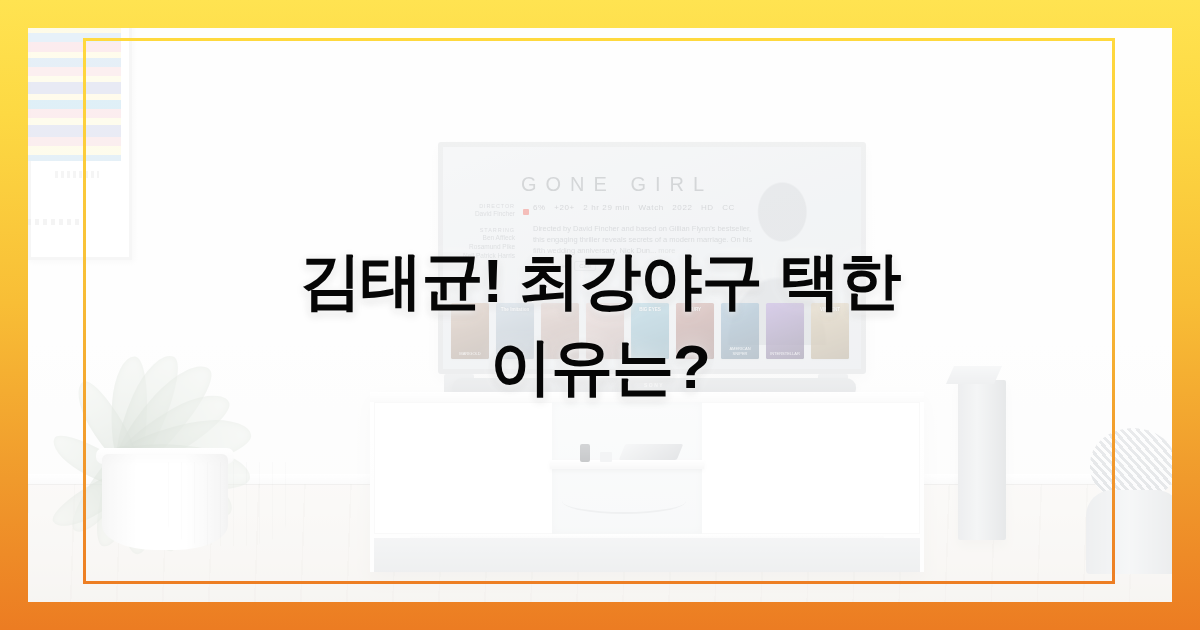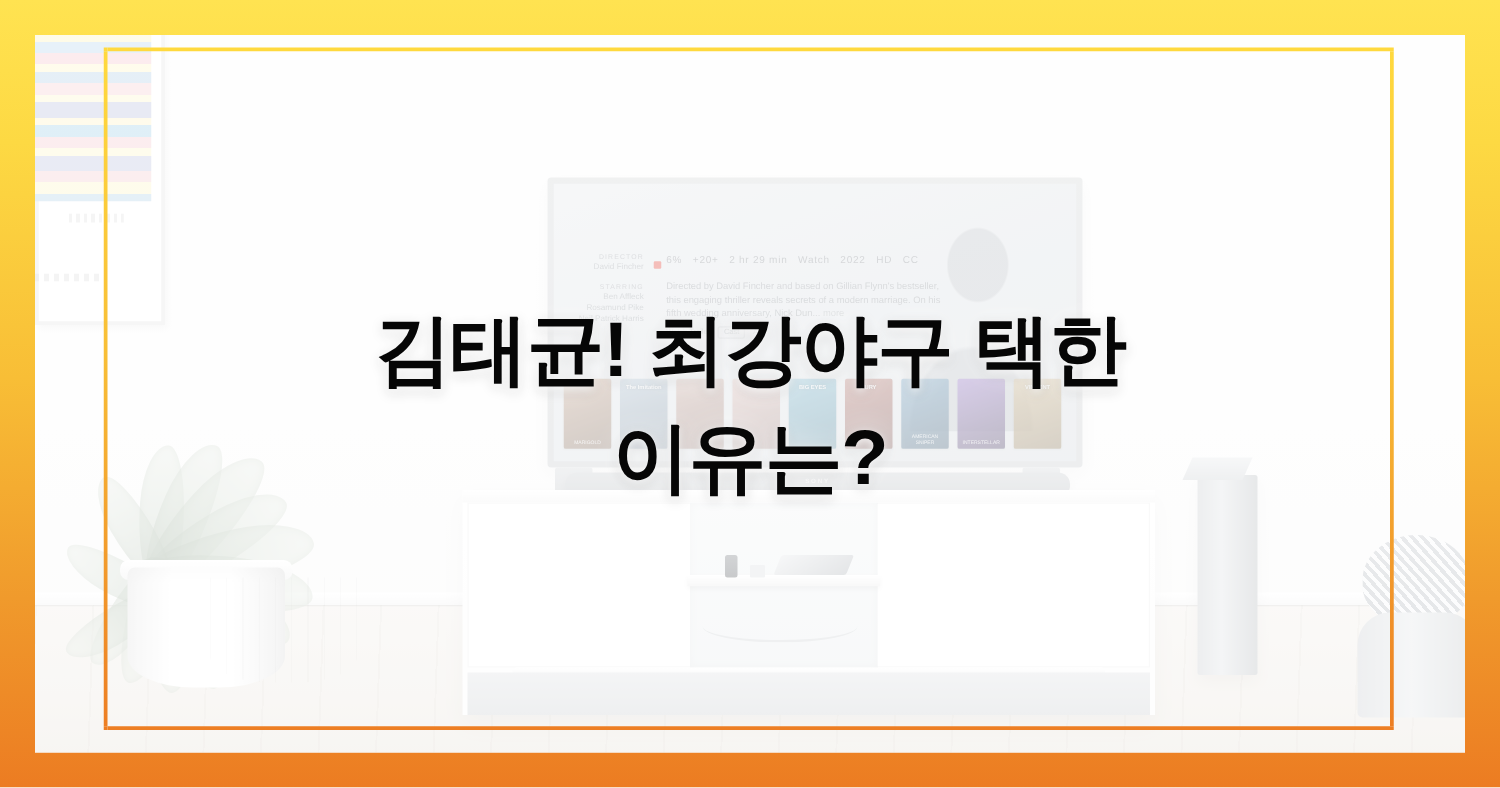--- a/index.html
+++ b/index.html
@@ -356,20 +356,21 @@
         <div class="pot-rim"></div>
         <div class="pot">
           <div class="pot-flute"></div>
         </div>
       </div>
 
       <div id="tv">
         <div id="tv-screen">
           <div class="person"></div>
 
+          <div class="hero-title">GONE GIRL</div>
 
           <div class="badge-dot"></div>
           <div class="meta">
             <span>6%</span>
             &nbsp; <span>+20+</span>
             &nbsp; <span>2 hr 29 min</span>
             &nbsp; <span>Watch</span>
             &nbsp; <span>2022</span>
             &nbsp; <span>HD</span>
             &nbsp; <span>CC</span>

